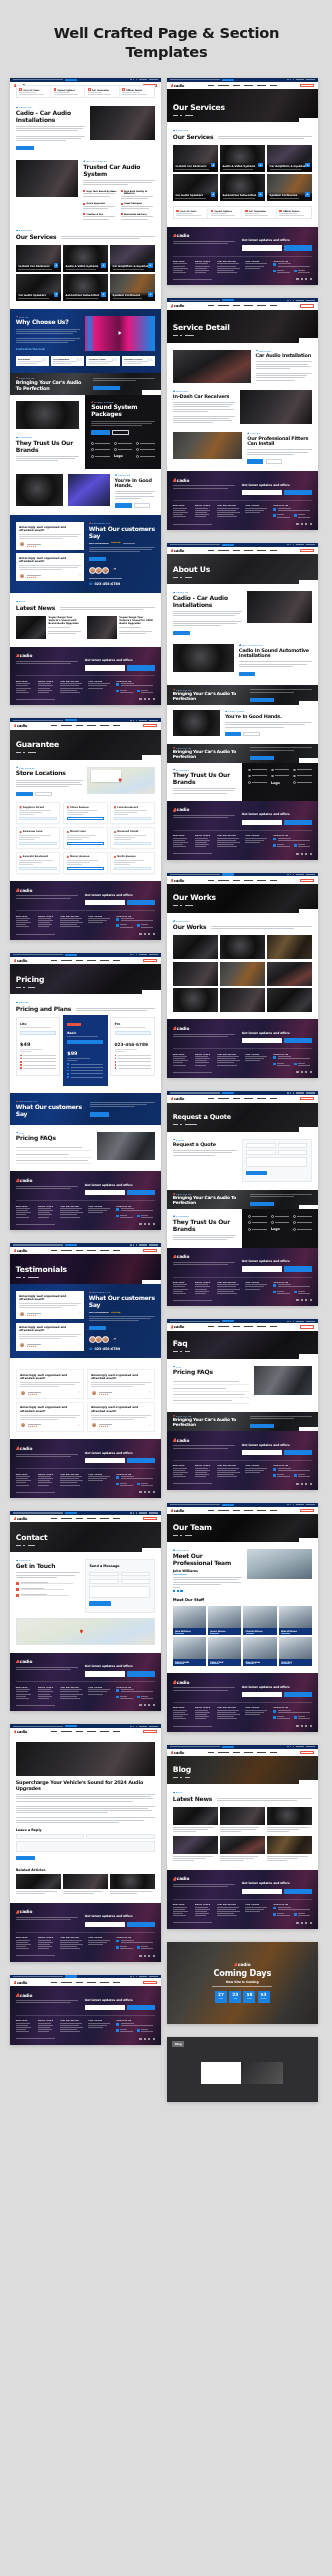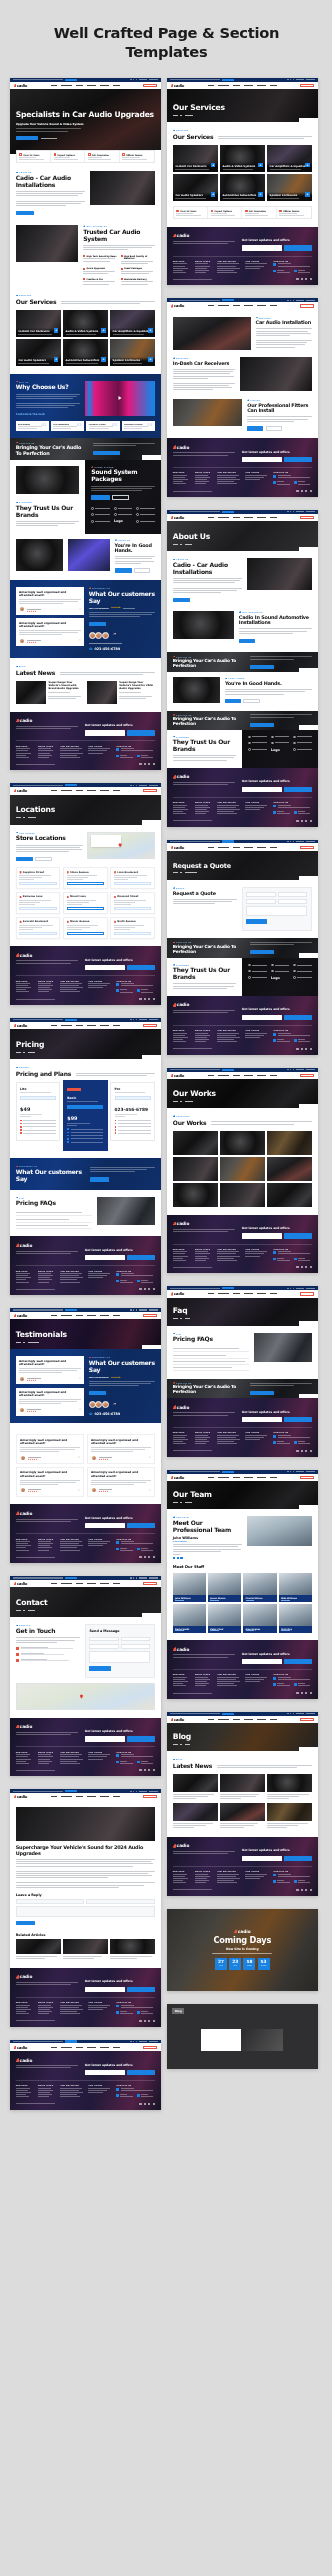--- a/index.html
+++ b/index.html
@@ -320,36 +320,20 @@
         <span class="navlinks">
           <span style="width:6.5px"></span>
             <span style="width:11px"></span>
             <span style="width:7.6px"></span>
           <span style="width:8.7px"></span>
             <span style="width:9.8px"></span>
             <span style="width:6.5px"></span>
         </span>
         <span class="navbtn"></span>
       </div>
-      <div class="hero" style="height:65px">
-        <div class="ph ph-car"></div>
-          <div class="ovl"></div>
-        <div class="hero-inner" style="bottom:14px">
-          <h2>Specialists in Car Audio Upgrades</h2>
-          <div style="color:#fff;font-size:2.7px;font-weight:800;margin-top:2.2px;font-family:'DejaVu Sans',sans-serif">Upgrade Your Vehicle Sound &amp; Video System</div>
-          <div class="lines w" style="margin-top:2.2px">
-            <i style="width:65px"></i>
-              <i style="width:52px"></i>
-          </div>
-          <div style="display:flex;gap:3.3px;align-items:center">
-            <span class="btn" style="width:22px"></span>
-            <span style="display:inline-block;height:1.1px;width:16.3px;background:rgba(255,255,255,.6);margin-top:3.3px"></span>
-          </div>
-        </div>
-      </div>
       <div style="padding:0 6px;margin-top:-4.3px;position:relative;z-index:5">
         <div class="features">
           <div class="feat">
             <div class="fh">
                 <span class="fi"></span>
                 <b>Over 20 Years</b>
               </div>
             <i style="width:60%"></i>
               <i style="width:88%"></i>
           </div>
@@ -922,21 +906,21 @@
             <span style="width:8.7px"></span>
             <span style="width:9.8px"></span>
             <span style="width:6.5px"></span>
           </span>
         <span class="navbtn"></span>
         </div>
       <div class="hero" style="height:30px">
         <div class="ph ph-grey"></div>
           <div class="ovl"></div>
         <div class="hero-inner">
-            <h2>Locations</h2>
+            <h2>Guarantee</h2>
           <div class="crumb">
               <i style="width:4.9px"></i>
               <i style="width:1.6px"></i>
               <i style="width:8.7px"></i>
             </div>
           </div>
       </div>
       <div class="body">
         <div class="row">
           <div style="width:48%">
@@ -2339,20 +2323,32 @@
         <span class="navlinks">
             <span style="width:6.5px"></span>
             <span style="width:11px"></span>
             <span style="width:7.6px"></span>
             <span style="width:8.7px"></span>
             <span style="width:9.8px"></span>
             <span style="width:6.5px"></span>
           </span>
         <span class="navbtn"></span>
         </div>
+      <div class="hero" style="height:33px">
+        <div class="ph ph-dash"></div>
+          <div class="ovl"></div>
+        <div class="hero-inner">
+            <h2>Service Detail</h2>
+          <div class="crumb">
+              <i style="width:4.9px"></i>
+              <i style="width:1.6px"></i>
+              <i style="width:9.8px"></i>
+            </div>
+          </div>
+      </div>
       <div class="body">
         <div class="row">
           <div style="width:56%;position:relative">
               <div class="imgbox" style="height:33px;position:relative;overflow:hidden">
                 <div class="ph ph-car"></div>
               </div>
             <div class="dots" style="position:absolute;left:-3.3px;bottom:-4.3px"></div>
             </div>
           <div style="flex:1">
               <div class="sub">Services</div>
@@ -2788,120 +2784,68 @@
             <span style="width:6.5px"></span>
             <span style="width:11px"></span>
             <span style="width:7.6px"></span>
             <span style="width:8.7px"></span>
             <span style="width:9.8px"></span>
             <span style="width:6.5px"></span>
           </span>
         <span class="navbtn"></span>
         </div>
       <div class="hero" style="height:29px">
-        <div class="ph ph-grey"></div>
+        <div class="ph ph-speaker"></div>
           <div class="ovl"></div>
         <div class="hero-inner">
-            <h2 style="font-size:6.5px">Request a Quote</h2>
+            <h2>Our Works</h2>
           <div class="crumb">
               <i style="width:4.9px"></i>
               <i style="width:1.6px"></i>
-              <i style="width:12px"></i>
+              <i style="width:8.7px"></i>
             </div>
           </div>
       </div>
       <div class="body">
-        <div class="row">
-          <div style="width:46%">
-              <div class="sub">Quote</div>
-            <h3 class="ttl sm">Request a Quote</h3>
-            <div class="lines">
-                <i style="width:100%"></i>
-                <i style="width:92%"></i>
-                <i style="width:66%"></i>
-              </div>
-            </div>
-          <div style="flex:1;background:#f6f8fa;border:0.5px solid #e8eaee;padding:3.8px">
-            <div style="display:grid;grid-template-columns:1fr 1fr;gap:2.2px">
-              <span style="height:4.9px;background:#fff;border:0.5px solid #e2e5e9;display:block"></span>
-              <span style="height:4.9px;background:#fff;border:0.5px solid #e2e5e9;display:block"></span>
-              <span style="height:4.9px;background:#fff;border:0.5px solid #e2e5e9;display:block"></span>
-              <span style="height:4.9px;background:#fff;border:0.5px solid #e2e5e9;display:block"></span>
-            </div>
-            <span style="height:9.8px;background:#fff;border:0.5px solid #e2e5e9;display:block;margin-top:2.2px"></span>
-            <span class="btn" style="width:20.7px"></span>
-          </div>
-        </div>
-      </div>
-
-      <div class="hero" style="height:19.6px">
-        <div class="ph ph-person"></div>
-          <div class="ovl"></div>
-        <div style="position:absolute;inset:0;z-index:3;padding:3.3px 6px;display:flex;align-items:center;gap:4.9px">
-          <div style="width:52%">
-              <div class="sub lt">Contact Us</div>
-            <h3 class="ttl w" style="font-size:4.3px">Bringing Your Car's Audio To Perfection</h3>
-            </div>
-          <div style="flex:1"><div class="lines w">
-                <i style="width:100%"></i>
-                <i style="width:72%"></i>
-              </div>
-            <span class="btn" style="width:24px"></span></div>
-        </div>
-      </div>
-
-      <div style="display:flex">
-        <div style="width:50%;background:#fff;padding:6px">
-          <div class="sub">Partners</div>
-          <h3 class="ttl">They Trust Us Our Brands</h3>
+        <div class="sub">Portfolio</div>
+        <div class="headrow">
+            <h3 class="ttl">Our Works</h3>
           <div class="lines">
               <i style="width:100%"></i>
-              <i style="width:96%"></i>
-              <i style="width:86%"></i>
-            </div>
-        </div>
-        <div style="flex:1;position:relative;padding:6px;overflow:hidden">
-          <div class="ph" style="background:linear-gradient(120deg,#0d0d10,#141418 60%,#101014)"></div>
-          <div class="brandlogos" style="position:relative;z-index:2">
-            <div>
-                <s></s>
-                <i></i>
-              </div>
-              <div>
-                <s></s>
-                <i></i>
-              </div>
-              <div>
-                <s></s>
-                <i></i>
-              </div>
-            <div>
-                <s></s>
-                <i></i>
-              </div>
-              <div>
-                <s></s>
-                <i></i>
-              </div>
-              <div>
-                <s></s>
-                <i></i>
-              </div>
-            <div>
-                <s></s>
-                <i></i>
-              </div>
-            <div>
-                <b style="color:#fff;font-size:3.3px;font-weight:800;font-family:'DejaVu Sans',sans-serif">Logo</b>
-              </div>
-            <div>
-                <s></s>
-                <i></i>
-              </div>
-          </div>
+              <i style="width:82%"></i>
+            </div>
+          </div>
+        <div class="grid3">
+          <div class="svc workcell">
+              <div class="ph ph-speaker"></div>
+            </div>
+          <div class="svc workcell">
+              <div class="ph ph-woofer"></div>
+            </div>
+          <div class="svc workcell">
+              <div class="ph ph-amp"></div>
+            </div>
+          <div class="svc workcell">
+              <div class="ph ph-dash"></div>
+            </div>
+          <div class="svc workcell">
+              <div class="ph ph-leather"></div>
+            </div>
+          <div class="svc workcell">
+              <div class="ph ph-car"></div>
+            </div>
+          <div class="svc workcell">
+              <div class="ph ph-woofer"></div>
+            </div>
+          <div class="svc workcell">
+              <div class="ph ph-dash"></div>
+            </div>
+          <div class="svc workcell">
+              <div class="ph ph-speaker"></div>
+            </div>
         </div>
       </div>
       <div class="footer">
         <div class="ph ph-darkfoot"></div>
         <div class="fc">
           <div class="frow1">
               <div style="width:45%">
                 <span class="flogo">cadio</span>
             <div class="lines w" style="margin-top:2.7px">
                   <i style="width:100%"></i>
@@ -3003,68 +2947,120 @@
             <span style="width:6.5px"></span>
             <span style="width:11px"></span>
             <span style="width:7.6px"></span>
             <span style="width:8.7px"></span>
             <span style="width:9.8px"></span>
             <span style="width:6.5px"></span>
           </span>
         <span class="navbtn"></span>
         </div>
       <div class="hero" style="height:29px">
-        <div class="ph ph-speaker"></div>
+        <div class="ph ph-grey"></div>
           <div class="ovl"></div>
         <div class="hero-inner">
-            <h2>Our Works</h2>
+            <h2 style="font-size:6.5px">Request a Quote</h2>
           <div class="crumb">
               <i style="width:4.9px"></i>
               <i style="width:1.6px"></i>
-              <i style="width:8.7px"></i>
+              <i style="width:12px"></i>
             </div>
           </div>
       </div>
       <div class="body">
-        <div class="sub">Portfolio</div>
-        <div class="headrow">
-            <h3 class="ttl">Our Works</h3>
+        <div class="row">
+          <div style="width:46%">
+              <div class="sub">Quote</div>
+            <h3 class="ttl sm">Request a Quote</h3>
+            <div class="lines">
+                <i style="width:100%"></i>
+                <i style="width:92%"></i>
+                <i style="width:66%"></i>
+              </div>
+            </div>
+          <div style="flex:1;background:#f6f8fa;border:0.5px solid #e8eaee;padding:3.8px">
+            <div style="display:grid;grid-template-columns:1fr 1fr;gap:2.2px">
+              <span style="height:4.9px;background:#fff;border:0.5px solid #e2e5e9;display:block"></span>
+              <span style="height:4.9px;background:#fff;border:0.5px solid #e2e5e9;display:block"></span>
+              <span style="height:4.9px;background:#fff;border:0.5px solid #e2e5e9;display:block"></span>
+              <span style="height:4.9px;background:#fff;border:0.5px solid #e2e5e9;display:block"></span>
+            </div>
+            <span style="height:9.8px;background:#fff;border:0.5px solid #e2e5e9;display:block;margin-top:2.2px"></span>
+            <span class="btn" style="width:20.7px"></span>
+          </div>
+        </div>
+      </div>
+
+      <div class="hero" style="height:19.6px">
+        <div class="ph ph-person"></div>
+          <div class="ovl"></div>
+        <div style="position:absolute;inset:0;z-index:3;padding:3.3px 6px;display:flex;align-items:center;gap:4.9px">
+          <div style="width:52%">
+              <div class="sub lt">Contact Us</div>
+            <h3 class="ttl w" style="font-size:4.3px">Bringing Your Car's Audio To Perfection</h3>
+            </div>
+          <div style="flex:1"><div class="lines w">
+                <i style="width:100%"></i>
+                <i style="width:72%"></i>
+              </div>
+            <span class="btn" style="width:24px"></span></div>
+        </div>
+      </div>
+
+      <div style="display:flex">
+        <div style="width:50%;background:#fff;padding:6px">
+          <div class="sub">Partners</div>
+          <h3 class="ttl">They Trust Us Our Brands</h3>
           <div class="lines">
               <i style="width:100%"></i>
-              <i style="width:82%"></i>
-            </div>
-          </div>
-        <div class="grid3">
-          <div class="svc workcell">
-              <div class="ph ph-speaker"></div>
-            </div>
-          <div class="svc workcell">
-              <div class="ph ph-woofer"></div>
-            </div>
-          <div class="svc workcell">
-              <div class="ph ph-amp"></div>
-            </div>
-          <div class="svc workcell">
-              <div class="ph ph-dash"></div>
-            </div>
-          <div class="svc workcell">
-              <div class="ph ph-leather"></div>
-            </div>
-          <div class="svc workcell">
-              <div class="ph ph-car"></div>
-            </div>
-          <div class="svc workcell">
-              <div class="ph ph-woofer"></div>
-            </div>
-          <div class="svc workcell">
-              <div class="ph ph-dash"></div>
-            </div>
-          <div class="svc workcell">
-              <div class="ph ph-speaker"></div>
-            </div>
+              <i style="width:96%"></i>
+              <i style="width:86%"></i>
+            </div>
+        </div>
+        <div style="flex:1;position:relative;padding:6px;overflow:hidden">
+          <div class="ph" style="background:linear-gradient(120deg,#0d0d10,#141418 60%,#101014)"></div>
+          <div class="brandlogos" style="position:relative;z-index:2">
+            <div>
+                <s></s>
+                <i></i>
+              </div>
+              <div>
+                <s></s>
+                <i></i>
+              </div>
+              <div>
+                <s></s>
+                <i></i>
+              </div>
+            <div>
+                <s></s>
+                <i></i>
+              </div>
+              <div>
+                <s></s>
+                <i></i>
+              </div>
+              <div>
+                <s></s>
+                <i></i>
+              </div>
+            <div>
+                <s></s>
+                <i></i>
+              </div>
+            <div>
+                <b style="color:#fff;font-size:3.3px;font-weight:800;font-family:'DejaVu Sans',sans-serif">Logo</b>
+              </div>
+            <div>
+                <s></s>
+                <i></i>
+              </div>
+          </div>
         </div>
       </div>
       <div class="footer">
         <div class="ph ph-darkfoot"></div>
         <div class="fc">
           <div class="frow1">
               <div style="width:45%">
                 <span class="flogo">cadio</span>
             <div class="lines w" style="margin-top:2.7px">
                   <i style="width:100%"></i>

